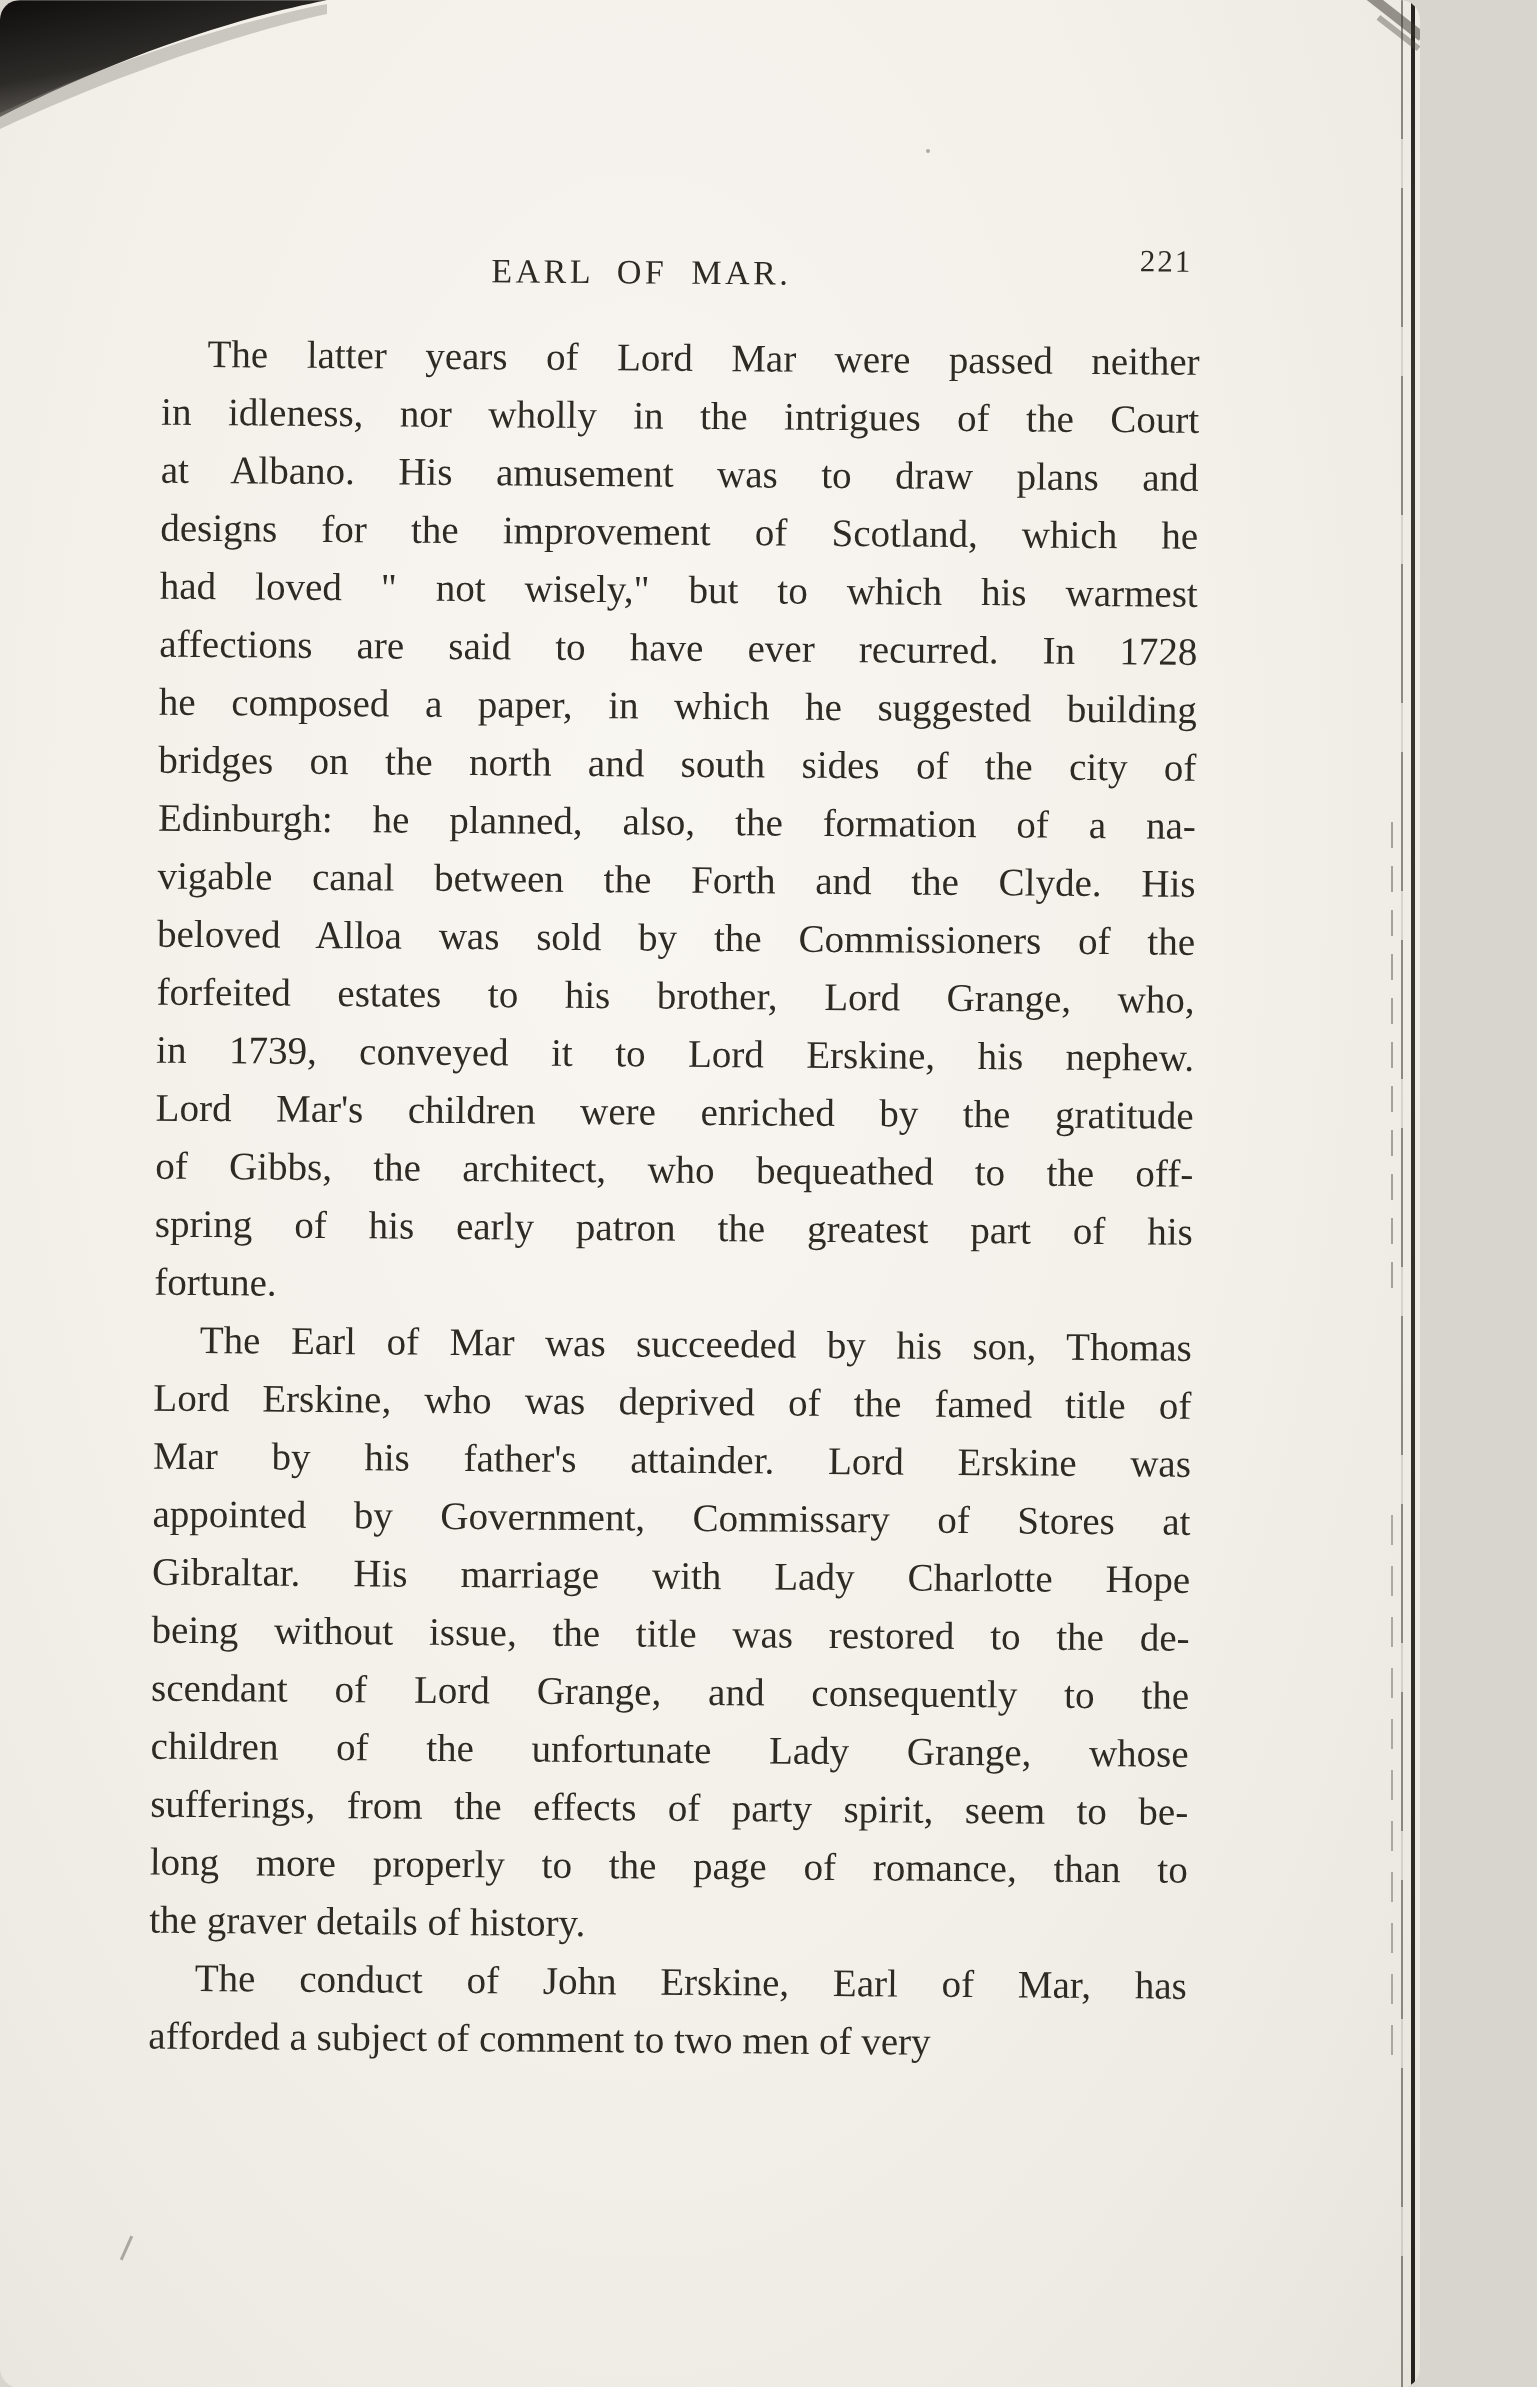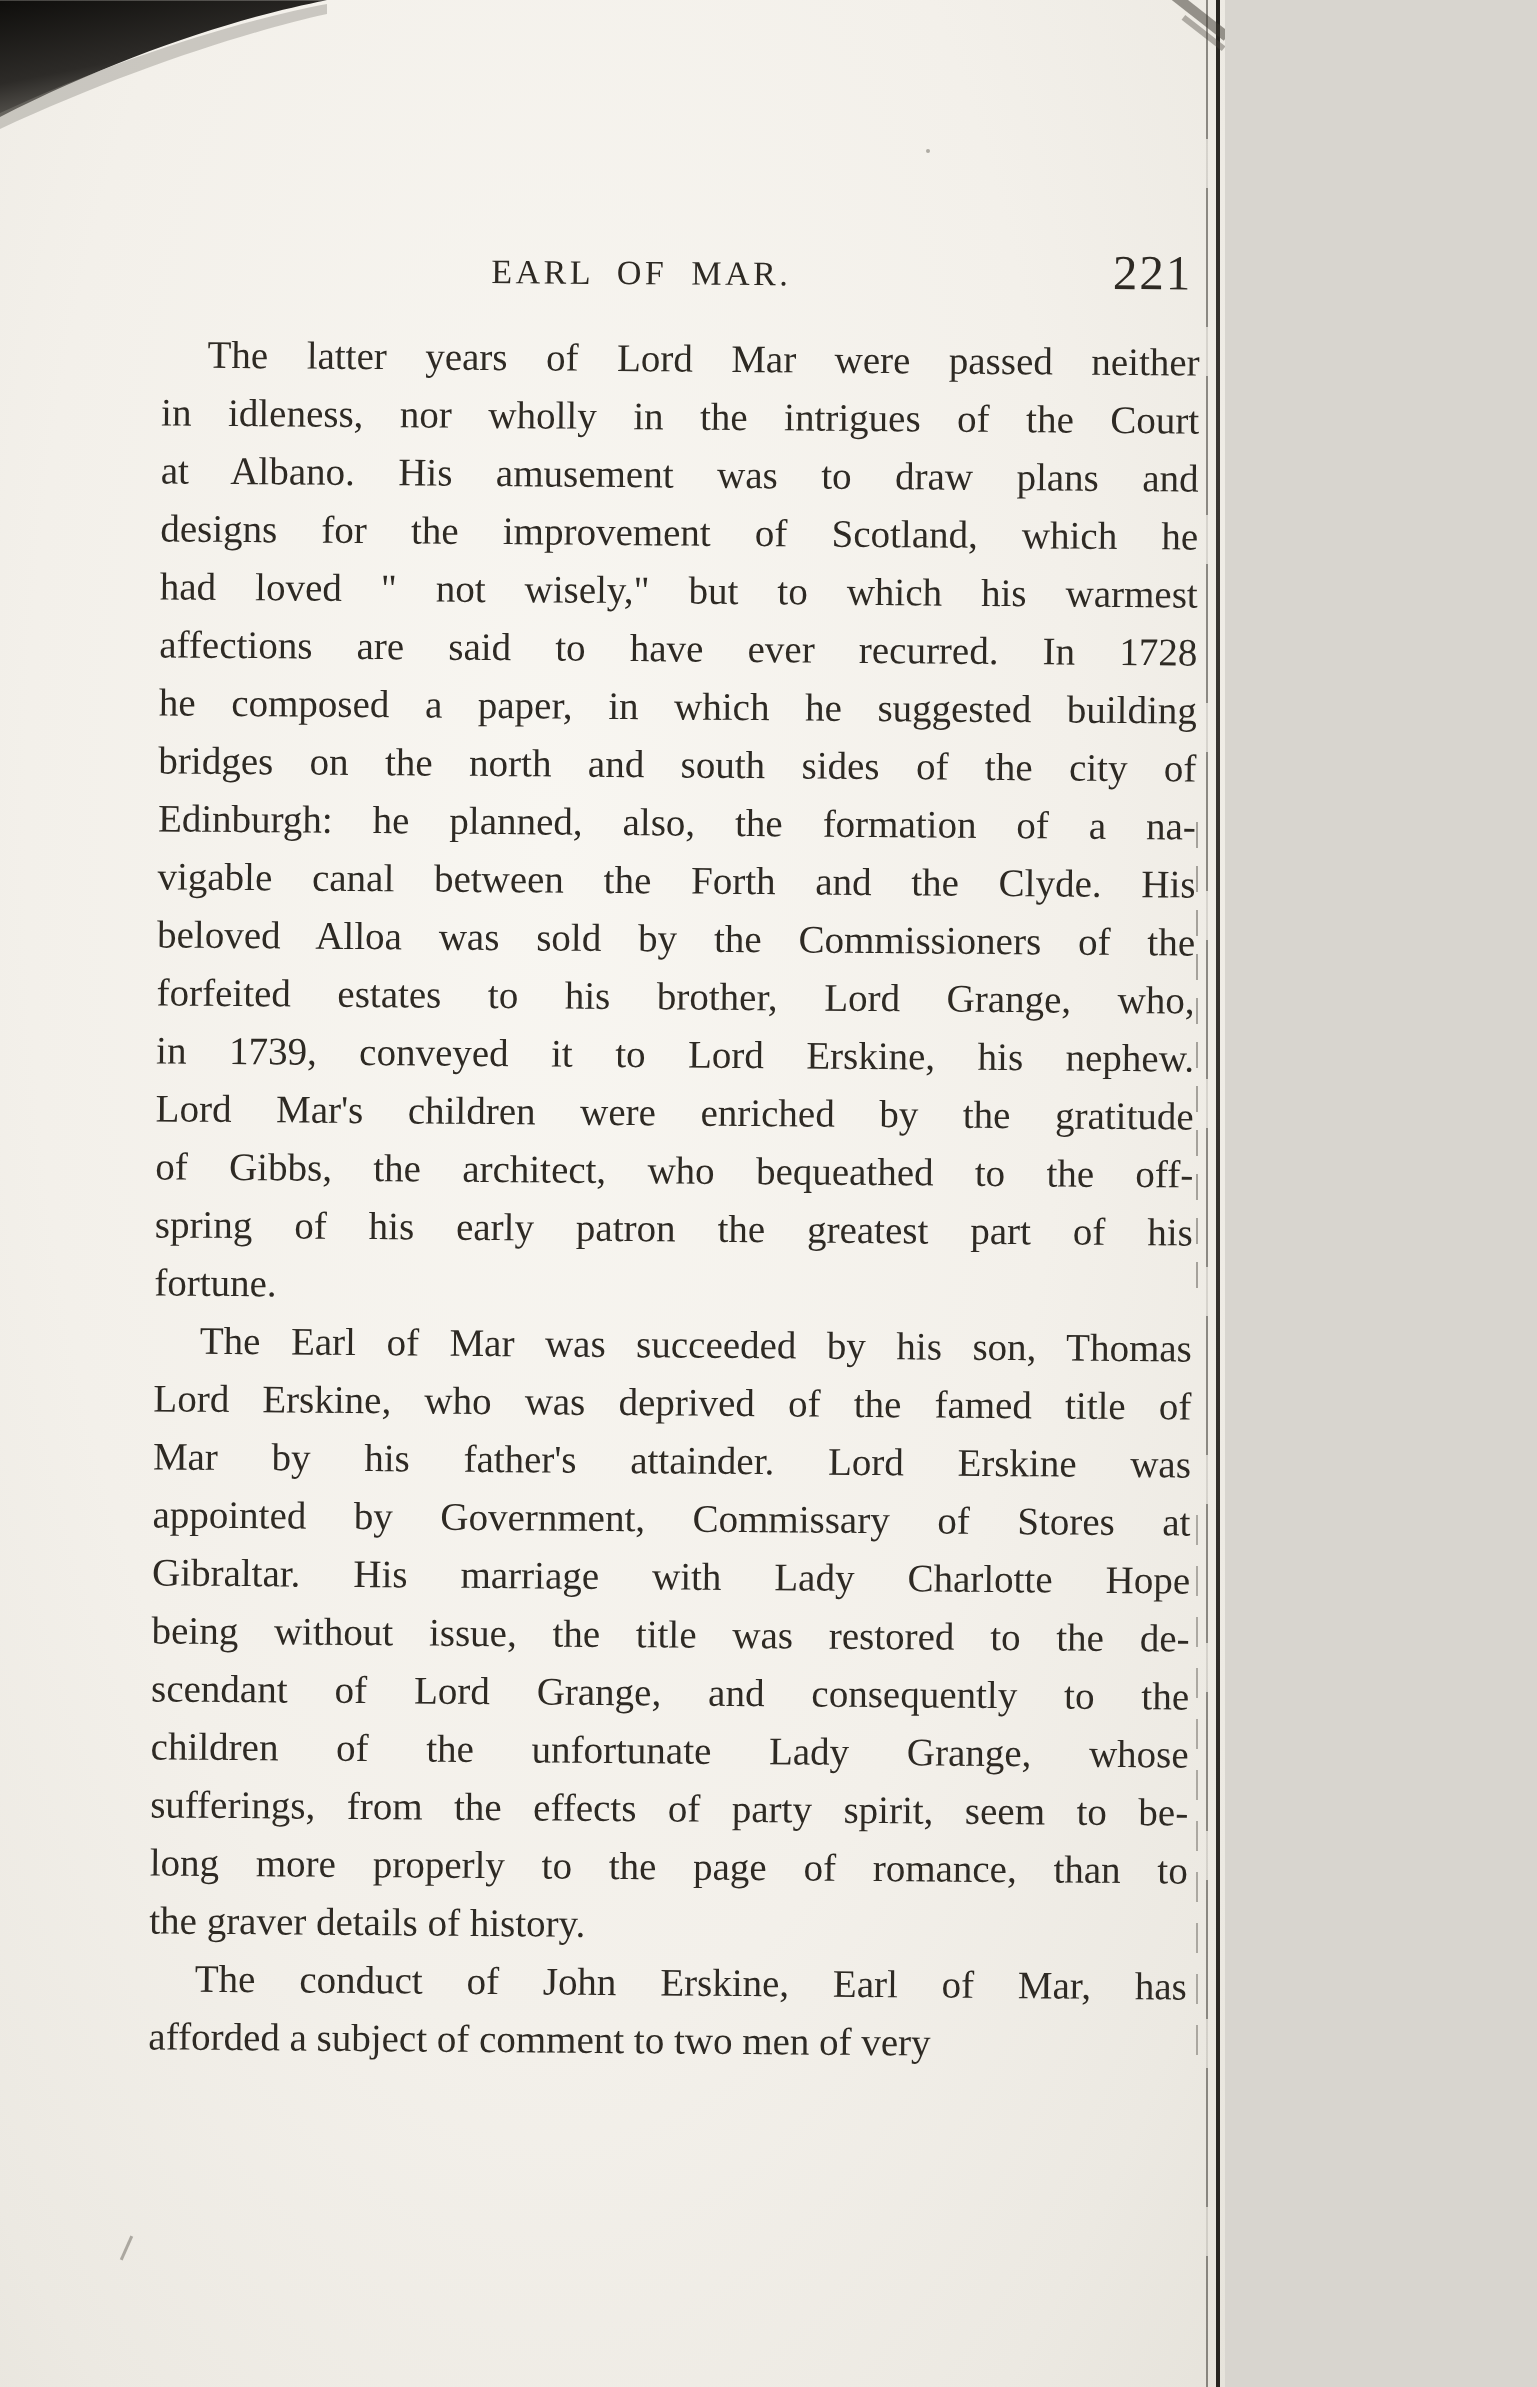--- a/index.html
+++ b/index.html
@@ -2,27 +2,28 @@
 <html style="--ink: #2e2a24; --paper: #f3f0ea;"><head>
 <meta charset="utf-8">
 <style>
   html, body {
     margin: 0;
     padding: 0;
     background: #d8d5cf;
   }
   .sheet {
     position: relative;
-    width: 1225px;
+    width: 1420px;
     height: 2388px;
     overflow: hidden;
     background:
       radial-gradient(ellipse at 45% 35%, #f8f6f1 0%, #f3f0ea 55%, #ece9e2 85%, #e6e3db 100%);
     font-family: "Liberation Serif", "DejaVu Serif", serif;
     color: var(--ink, #2e2a24);
+    border-radius: 20px;
   }
 
   
   .scan-skew {
     position: absolute;
     inset: 0;
     transform: rotate(0.45deg);
     transform-origin: 50% 45%;
   }
 
@@ -41,21 +42,21 @@
     top: 8px;
     font-size: 34px;
     letter-spacing: 3.5px;
     word-spacing: 12px;
     white-space: nowrap;
   }
   .page-number {
     position: absolute;
     right: 8px;
     top: -6px;
-    font-size: 49px;
+    font-size: 31px;
     letter-spacing: 2px;
   }
 
   
   .body-text {
     position: absolute;
     top: 329px;
     left: 156px;
     width: 1038px;
     font-size: 39px;

